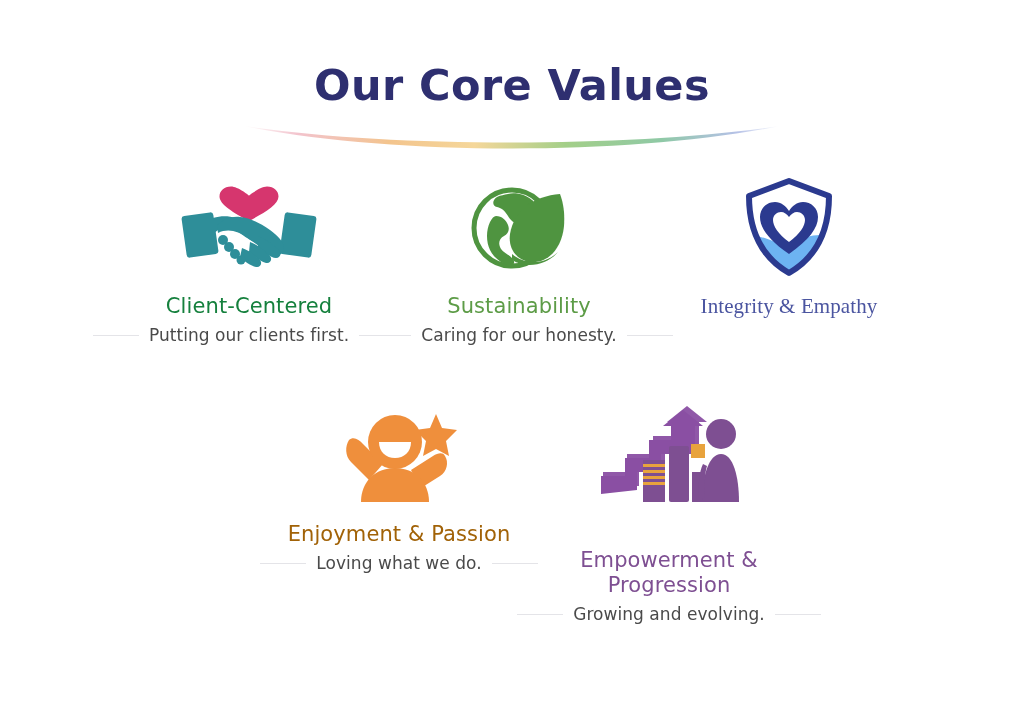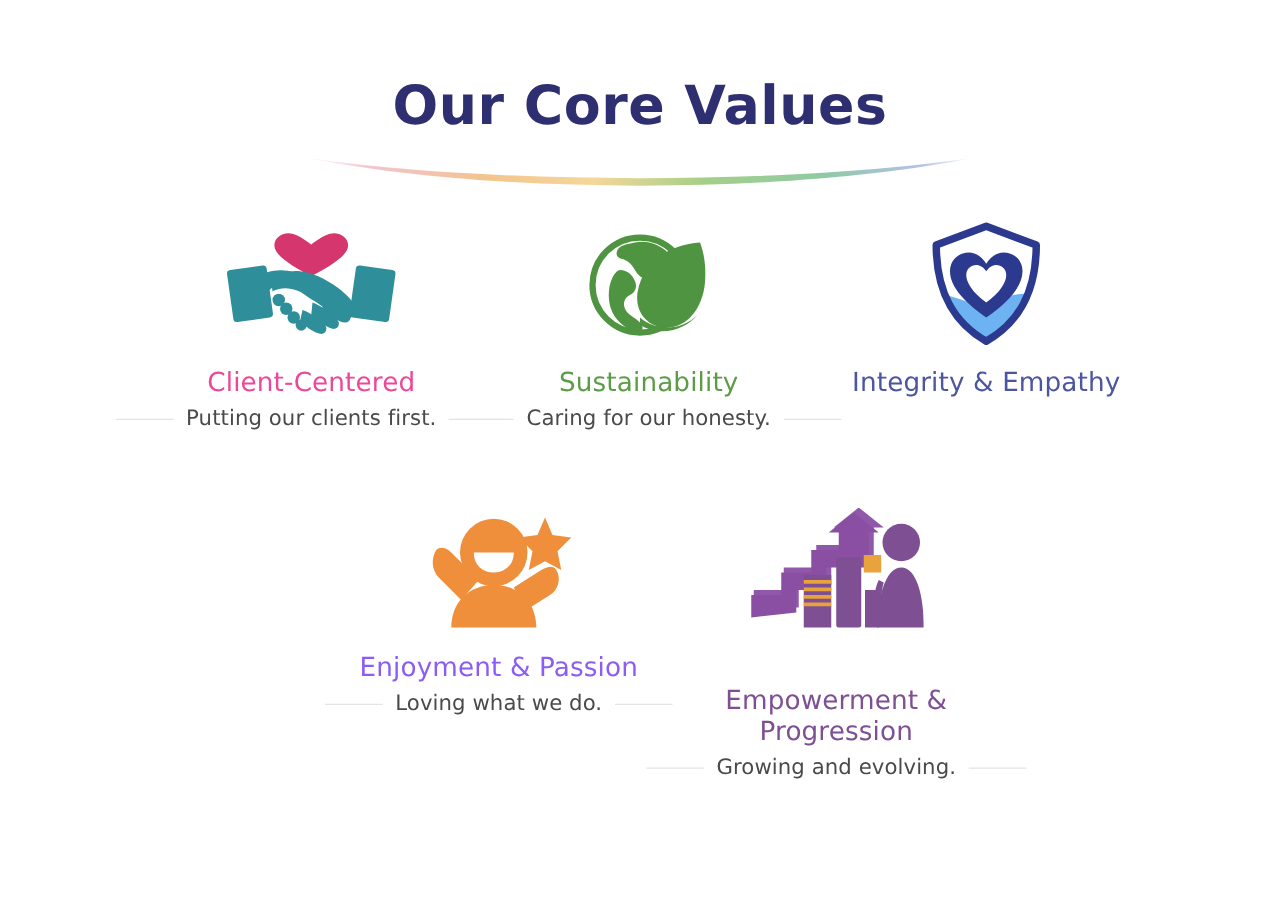--- a/index.html
+++ b/index.html
@@ -108,24 +108,24 @@
     position: absolute;
     top: 50%;
     width: 46px;
     height: 1px;
     background: #e4e4e8;
   }
   .value-desc::before { right: calc(100% + 10px); }
   .value-desc::after  { left: calc(100% + 10px); }
 
   
-  .t-client  { color: #ec4899; }
+  .t-client  { color: #15803d; }
   .t-sustain { color: #5d9c47; }
-  .t-integ   { color: #4b55a0; }
-  .t-enjoy   { color: #8b5cf6; }
+  .t-integ   { color: #4b55a0; font-family: Liberation Serif, serif; }
+  .t-enjoy   { color: #a16207; }
   .t-empower { color: #7e4f92; margin-top: 40px; }
 </style>
 </head>
 <body>
 
 <div id="page">
 
   <div class="header">
     <div class="page-title">Our Core Values</div>
   </div>

